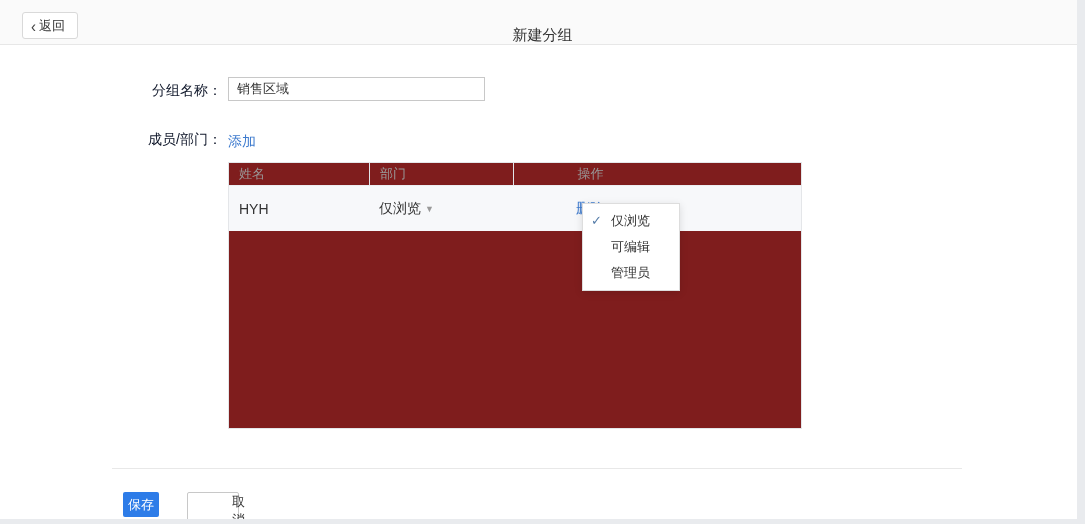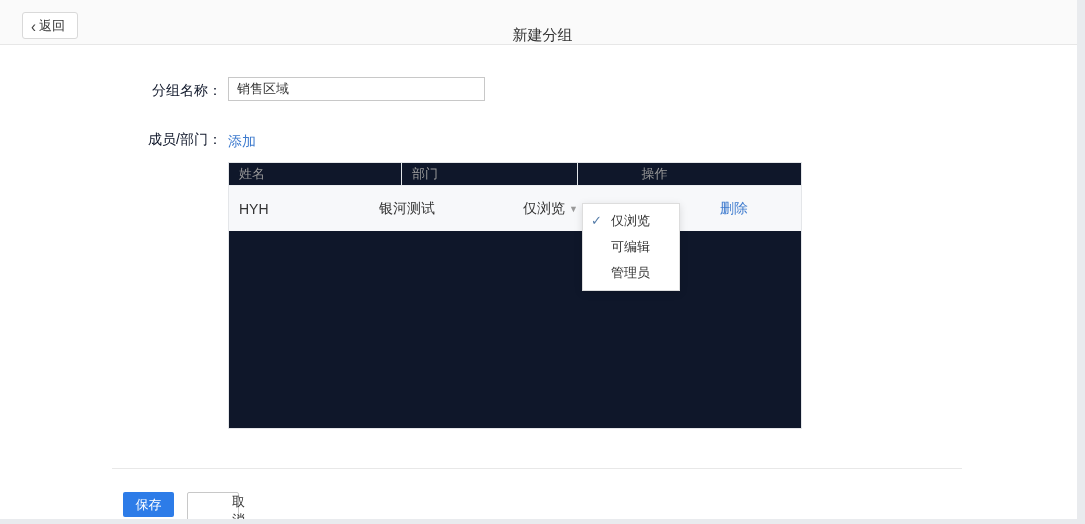--- a/index.html
+++ b/index.html
@@ -54,27 +54,27 @@
     font-family: "Liberation Sans", "DejaVu Sans", sans-serif;
   }
   .add-link {
     position: absolute; left: 228px; top: 133px;
     font-size: 14px; color: #3e7bce; cursor: pointer; text-decoration: none;
   }
 
   
   .member-table {
     position: absolute; left: 228px; top: 162px; width: 574px; height: 267px;
-    border: 1px solid #e4e6e9; background: #0f172a;
+    border: 1px solid #e4e6e9; background: #7f1d1d;
   }
   .thead { display: flex; height: 23px; border-bottom: 1px solid #eceef1; }
   .th {
     font-size: 13px; color: #999; line-height: 22px; padding-left: 10px;
   }
-  .th + .th { border-left: 1px solid #e2e5e9; margin-left: 32px; }
+  .th + .th { border-left: 1px solid #e2e5e9; }
   .col-0 { width: 140px; } .col-1 { width: 144px; } .col-2 { width: 144px; } .col-3 { width: 144px; text-align: center; }
   .trow { display: flex; height: 45px; background: #f7f8fa; align-items: center; }
   .td { font-size: 14px; color: #333; padding-left: 10px; }
   .perm-caret { font-size: 9px; color: #999; margin-left: 4px; vertical-align: 1px; }
   .perm-trigger { cursor: pointer; }
   .delete-link { color: #3e7bce; cursor: pointer; }
 
   
   .perm-dropdown {
     position: absolute; left: 582px; top: 203px; width: 98px;
@@ -88,21 +88,21 @@
   }
   .dd-check {
     position: absolute; left: 8px; top: 0; font-size: 13px; color: #557ca8;
   }
 
   
   .footer-divider {
     position: absolute; left: 112px; top: 468px; width: 850px; height: 1px; background: #e8e8e8;
   }
   .save-btn {
-    position: absolute; left: 123px; top: 492px; width: 51px; height: 25px;
+    position: absolute; left: 123px; top: 492px; width: 36px; height: 25px;
     background: #2d7ce8; border: none; border-radius: 2px;
     color: #fff; font-size: 13px; cursor: pointer;
     font-family: "Liberation Sans", "DejaVu Sans", sans-serif;
   }
   .cancel-btn {
     position: absolute; left: 187px; top: 492px; width: 52px; height: 32px;
     background: #fff; border: 1px solid #c8c8c8; border-radius: 2px;
     color: #333; font-size: 13px; cursor: pointer;
     font-family: Liberation Sans, sans-serif;
     padding-left: 44px;
@@ -128,21 +128,20 @@
   <a class="add-link">添加</a>
 
   <div class="member-table">
     <div class="thead">
       <div class="th col-0">姓名</div>
       <div class="th col-1">部门</div>
       <div class="th col-3">操作</div>
     </div>
     <div class="trow">
       <div class="td col-0">HYH</div>
-      <div class="td col-1">银河测试</div>
       <div class="td col-2">
         <span class="perm-trigger">
           <span>仅浏览</span><span class="perm-caret">▼</span>
         </span>
       </div>
       <div class="td col-3">
         <span class="delete-link">删除</span>
       </div>
     </div>
   </div>

